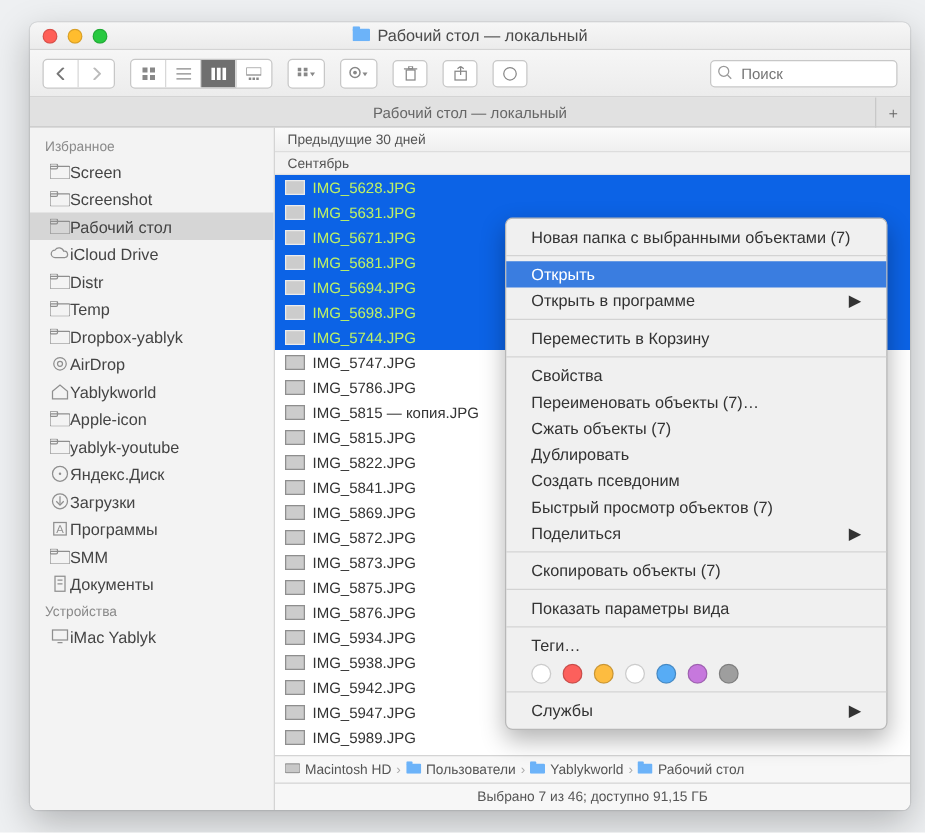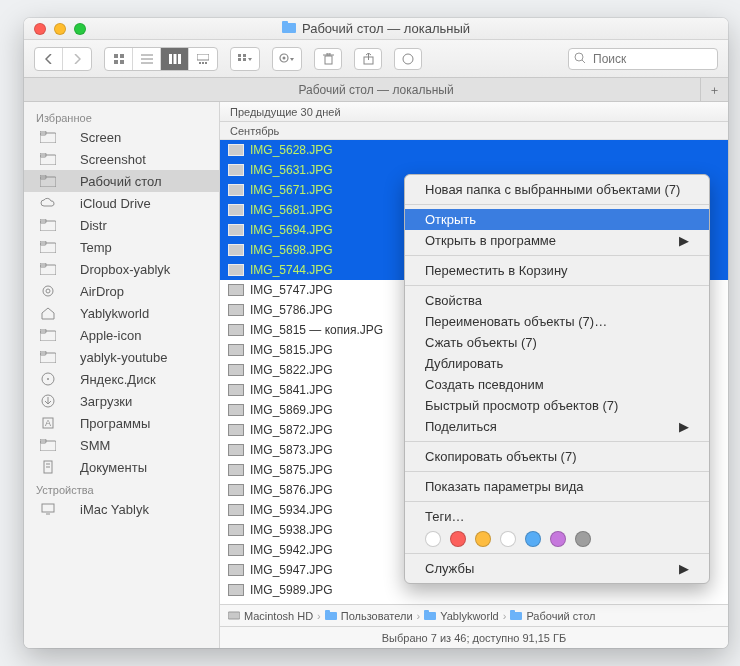--- a/index.html
+++ b/index.html
@@ -41,21 +41,21 @@
     position: relative;
   }
   .tabbar .plus {
     position: absolute; right: 0; top: 0; width: 28px; height: 24px;
     border-left: 1px solid #c8c8c8; display: flex; align-items: center; justify-content: center; color: #666;
   }
   .body { flex: 1; display: flex; min-height: 0; }
   .sidebar { width: 196px; background: #f3f3f3; border-right: 1px solid #d4d4d4; overflow-y: hidden;
     font-size: 13px; color: #444; padding-top: 4px; }
   .sb-head { color: #8a8a8a; font-size: 11px; padding: 6px 12px 2px; }
-  .sb-item { display: flex; align-items: center; gap: 24px; padding: 2px 12px 2px 16px; height: 22px; }
+  .sb-item { display: flex; align-items: center; gap: 0; padding: 2px 12px 2px 16px; height: 22px; }
   .sb-item.selected { background: #d6d6d6; }
   .sb-icon { width: 16px; height: 14px; display: flex; align-items: center; justify-content: center; color: #8f8f8f; }
   .content { flex: 1; display: flex; flex-direction: column; min-width: 0; }
   .list-head { height: 20px; background: linear-gradient(#fbfbfb,#efefef); border-bottom: 1px solid #d4d4d4;
     font-size: 11px; color: #555; display: flex; align-items: center; padding-left: 10px; }
   .group-head { height: 18px; background: #f2f2f2; border-bottom: 1px solid #e2e2e2;
     font-size: 11px; color: #555; display: flex; align-items: center; padding-left: 10px; }
   .list { flex: 1; overflow: hidden; position: relative; }
   .row { height: 20px; display: flex; align-items: center; font-size: 12px; padding-left: 8px; gap: 6px; color: #333; }
   .row.sel { background: #0c63e6; color: #bef264; }

